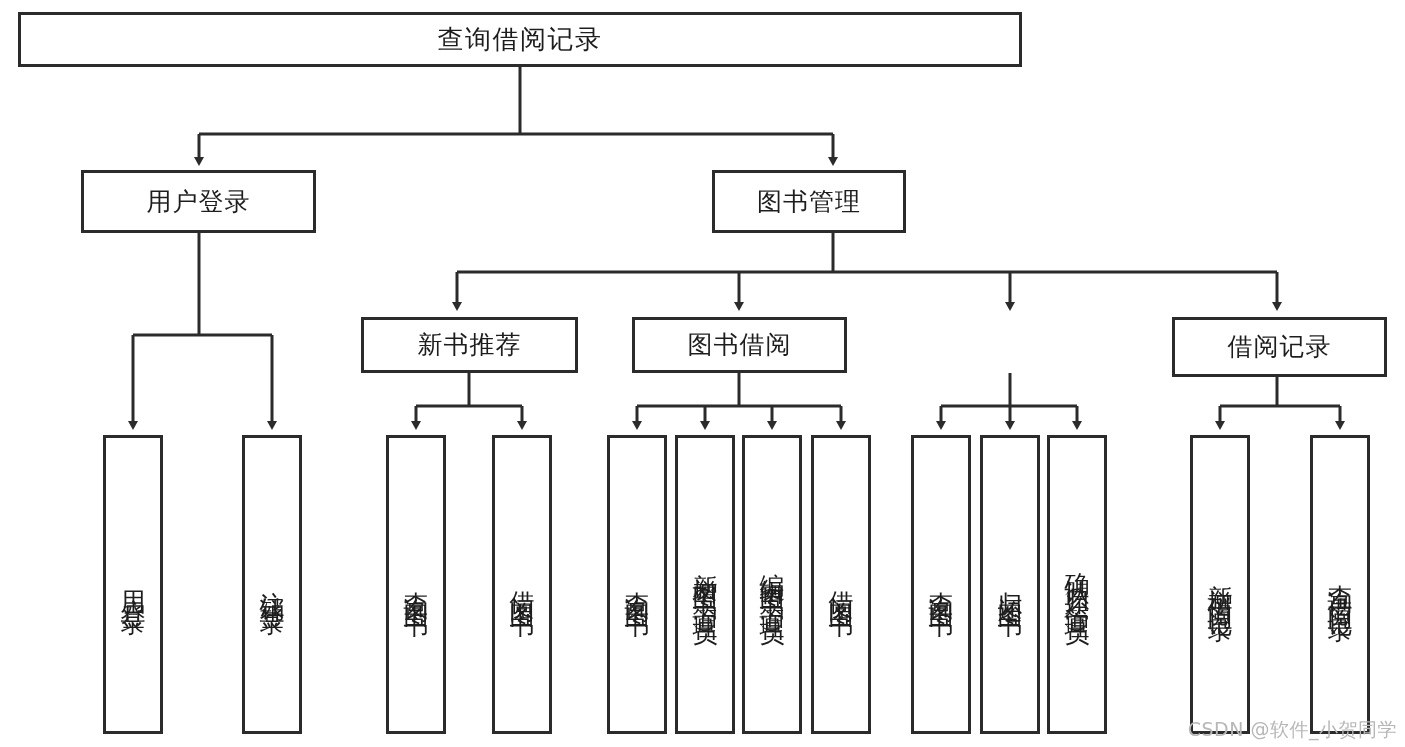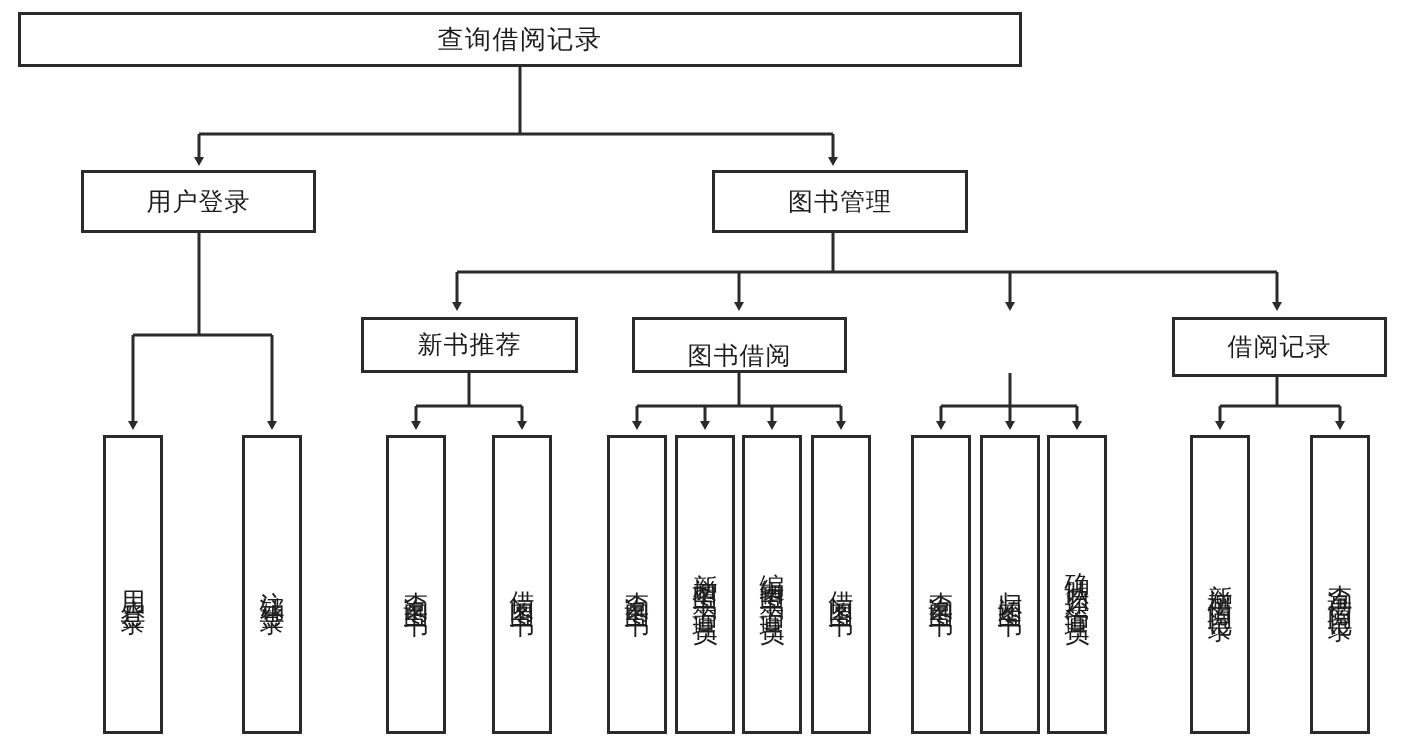--- a/index.html
+++ b/index.html
@@ -130,28 +130,28 @@
     </g>
   </svg>
 
   <div class="node root horiz" style="left:18px; top:12px; width:1004px; height:55px;">
     <span class="label">查询借阅记录</span>
   </div>
 
   <div class="node horiz" style="left:81px; top:170px; width:235px; height:63px;">
     <span class="label">用户登录</span>
   </div>
-  <div class="node horiz" style="left:712px; top:170px; width:256px; height:63px;align-items:center;">
+  <div class="node horiz" style="left:712px; top:170px; width:194px; height:63px;align-items:center;">
     <span class="label">图书管理</span>
   </div>
 
   <div class="node horiz" style="left:361px; top:317px; width:217px; height:56px;">
     <span class="label">新书推荐</span>
   </div>
-  <div class="node horiz" style="left:632px; top:317px; width:215px; height:56px;align-items:flex-end;">
+  <div class="node horiz" style="left:632px; top:317px; width:215px; height:56px;">
     <span class="label">图书借阅</span>
   </div>
   <div class="node horiz" style="left:1172px; top:317px; width:215px; height:60px;">
     <span class="label">借阅记录</span>
   </div>
 
   <div class="node vert" style="left:103px; top:435px; width:60px; height:299px;">
     <span class="label">用户登录</span>
   </div>
   <div class="node vert" style="left:242px; top:435px; width:60px; height:299px;">
@@ -188,13 +188,14 @@
     <span class="label">确认归还（管理员）</span>
   </div>
 
   <div class="node vert" style="left:1190px; top:435px; width:60px; height:299px;">
     <span class="label">新增借阅记录</span>
   </div>
   <div class="node vert" style="left:1310px; top:435px; width:60px; height:299px;">
     <span class="label">查询借阅记录</span>
   </div>
 
+  <div id="watermark">CSDN @软件_小贺同学</div>
 </div>
 
 </body></html>

